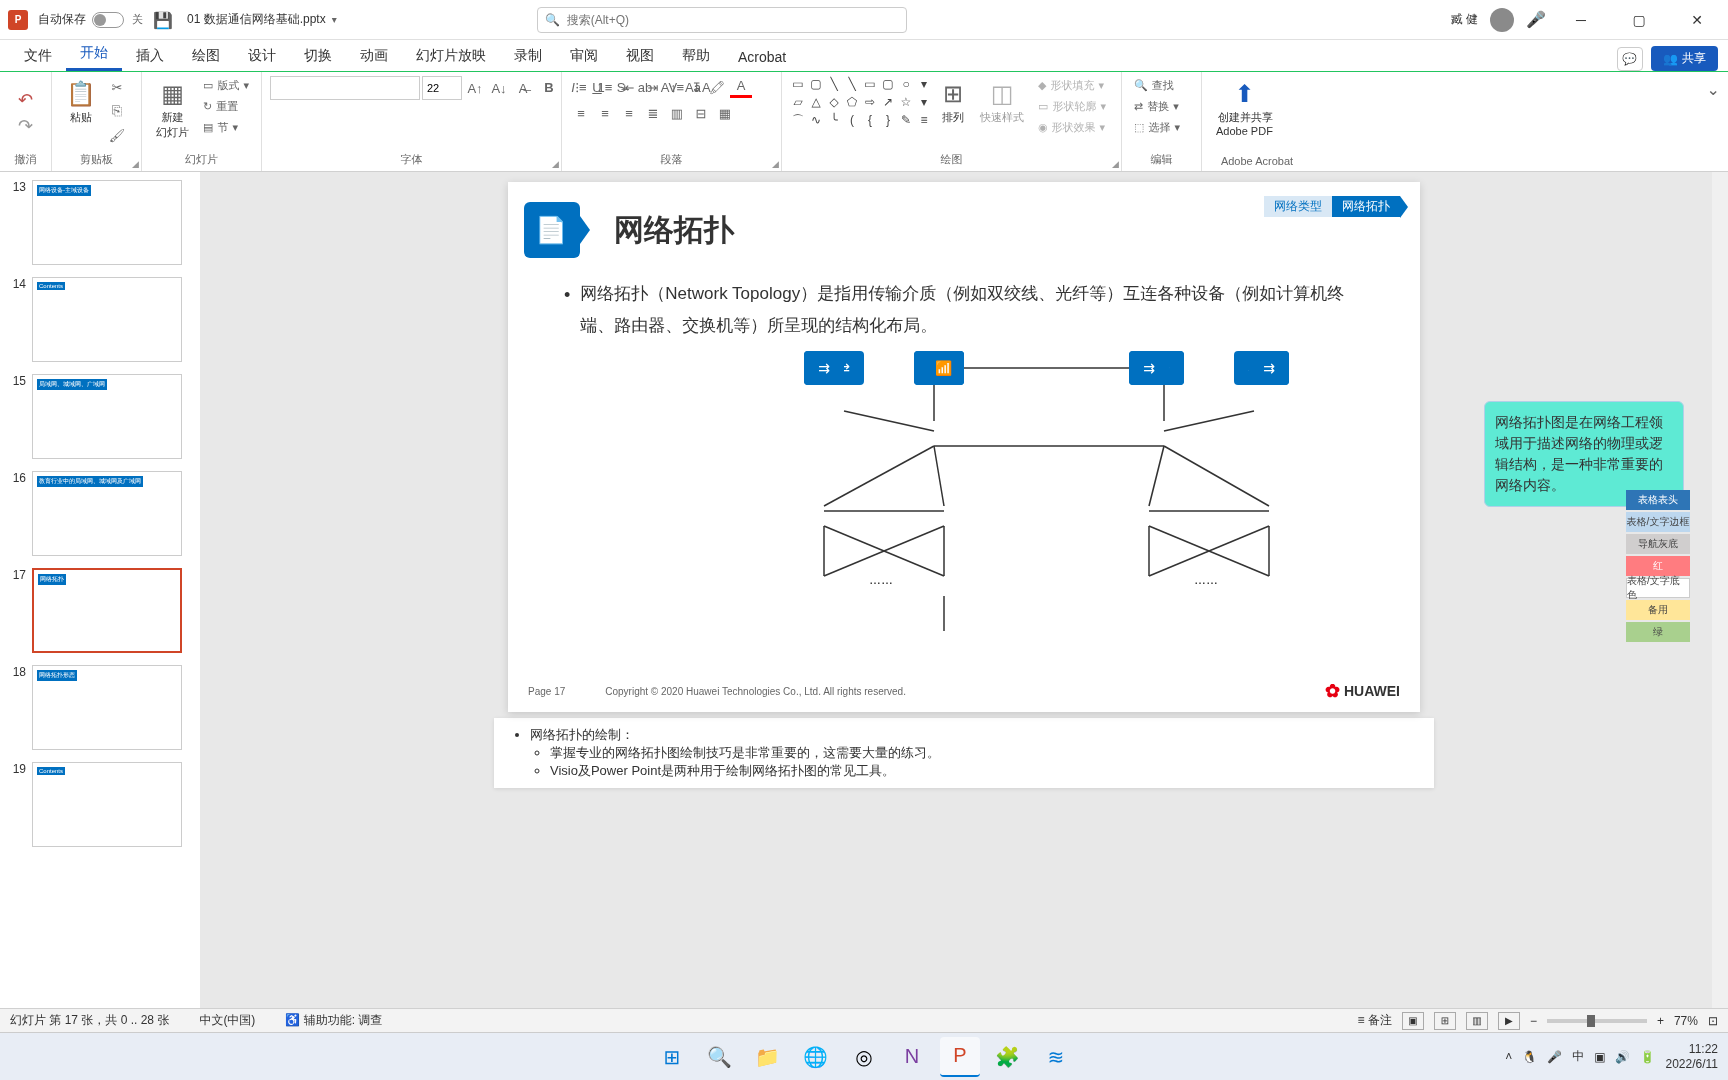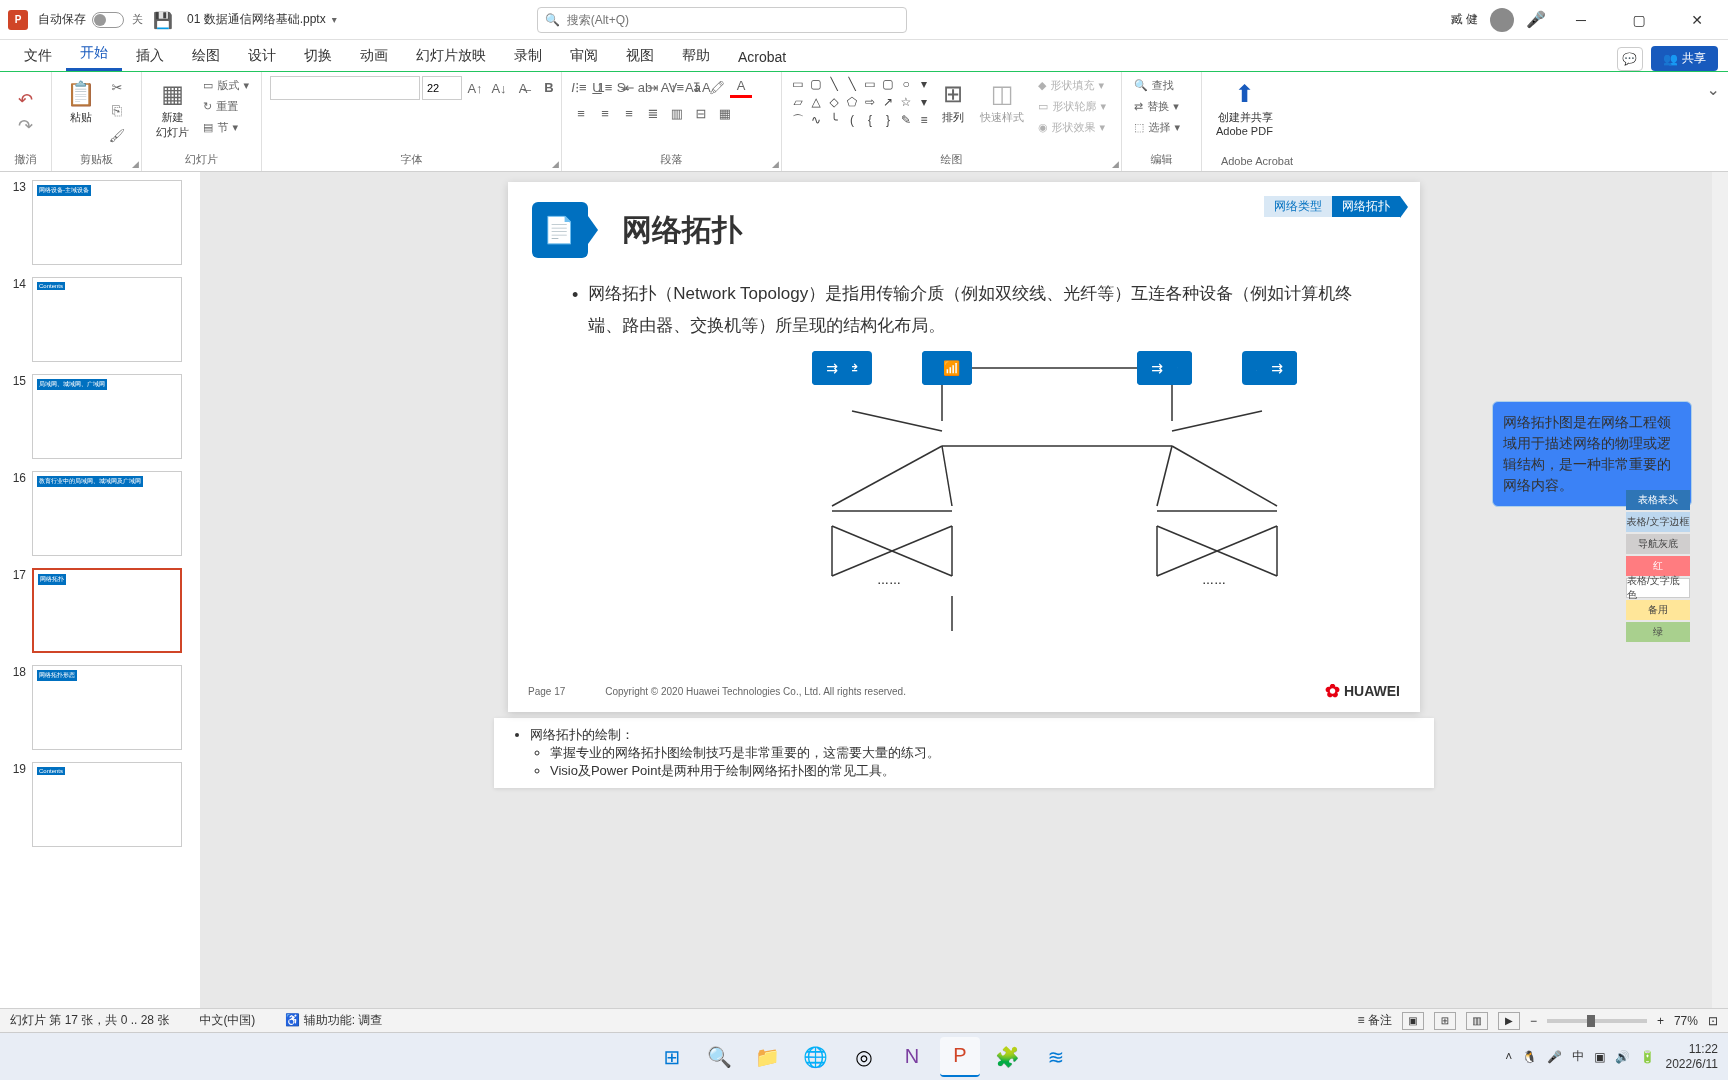--- a/index.html
+++ b/index.html
@@ -51,36 +51,36 @@
 
 .main { display:flex; height:calc(100% - 40px - 32px - 100px - 24px - 48px); background:#e8e8e8; }
 .thumbs { width:200px; background:#fff; overflow-y:auto; padding:8px; }
 .thumb-item { display:flex; gap:6px; margin-bottom:12px; }
 .thumb-num { font-size:12px; color:#333; width:18px; text-align:right; }
 .thumb-slide { width:150px; height:85px; background:#fff; border:1px solid #ccc; position:relative; font-size:6px; padding:4px; }
 .thumb-slide.active { border:2px solid #d04527; }
 .thumb-slide .t-hdr { background:#0070c0; color:#fff; padding:1px 2px; font-size:6px; display:inline-block; }
 
 .slide-area { flex:1; display:flex; flex-direction:column; overflow:auto; padding:10px 10px 0 10px; position:relative; }
-.slide { width:912px; height:530px; background:#fff; margin:0 auto; box-shadow:0 2px 8px rgba(0,0,0,0.15); position:relative; padding:14px 24px; }
+.slide { width:912px; height:530px; background:#fff; margin:0 auto; box-shadow:0 2px 8px rgba(0,0,0,0.15); position:relative; padding:14px 16px; }
 .slide-header-tags { position:absolute; right:20px; top:14px; display:flex; gap:0; font-size:12px; }
 .tag1 { background:#d9e8f5; color:#0070c0; padding:2px 10px; }
 .tag2 { background:#0070c0; color:#fff; padding:2px 10px; position:relative; }
 .tag2::after { content:""; position:absolute; right:-8px; top:0; border-top:11px solid transparent; border-bottom:11px solid transparent; border-left:8px solid #0070c0; }
 .slide-title-row { display:flex; align-items:center; gap:14px; margin-top:6px; }
 .title-icon { width:56px; height:56px; background:#0070c0; border-radius:6px; display:flex; align-items:center; justify-content:center; color:#fff; font-size:26px; position:relative; }
 .title-arrow { width:0; height:0; border-top:28px solid transparent; border-bottom:28px solid transparent; border-left:20px solid #0070c0; margin-left:-10px; }
 .slide-title { font-size:30px; font-weight:bold; color:#333; margin-left:10px; }
 .slide-body { padding:20px 30px 0 40px; }
 .bullet { display:flex; gap:10px; font-size:17px; line-height:1.9; color:#333; }
 .bullet .dot { font-size:18px; }
 .diagram { position:relative; width:620px; height:300px; margin:8px 0 0 180px; }
 .node { width:40px; height:34px; background:#0070c0; border-radius:4px; position:absolute; display:flex; align-items:center; justify-content:center; color:#fff; font-size:14px; }
 .node.orange { background:linear-gradient(#0070c0 30%, #e8833a 30%, #e8833a 70%, #0070c0 70%); }
-.callout { position:absolute; right:-320px; top:50px; width:200px; background:#3b82f6; border:1px solid #b0d0e8; border-radius:6px; padding:10px; font-size:14px; color:#333; line-height:1.5; }
+.callout { position:absolute; right:-320px; top:50px; width:200px; background:#5eead4; border:1px solid #b0d0e8; border-radius:6px; padding:10px; font-size:14px; color:#333; line-height:1.5; }
 .slide-footer { position:absolute; bottom:10px; left:20px; right:20px; display:flex; align-items:center; font-size:10px; color:#666; }
 .huawei-logo { margin-left:auto; display:flex; align-items:center; gap:4px; font-size:14px; font-weight:bold; color:#333; }
 .huawei-logo .flower { color:#e60012; font-size:18px; }
 
 .notes { width:940px; margin:6px auto 0; background:#fff; padding:8px 16px; font-size:13px; color:#333; box-shadow:0 1px 4px rgba(0,0,0,0.1); }
 .notes ul { list-style:disc; padding-left:20px; }
 .notes ul ul { list-style:circle; padding-left:20px; }
 
 
 .color-palette { position:absolute; right:38px; top:490px; display:flex; flex-direction:column; gap:2px; z-index:5; }

